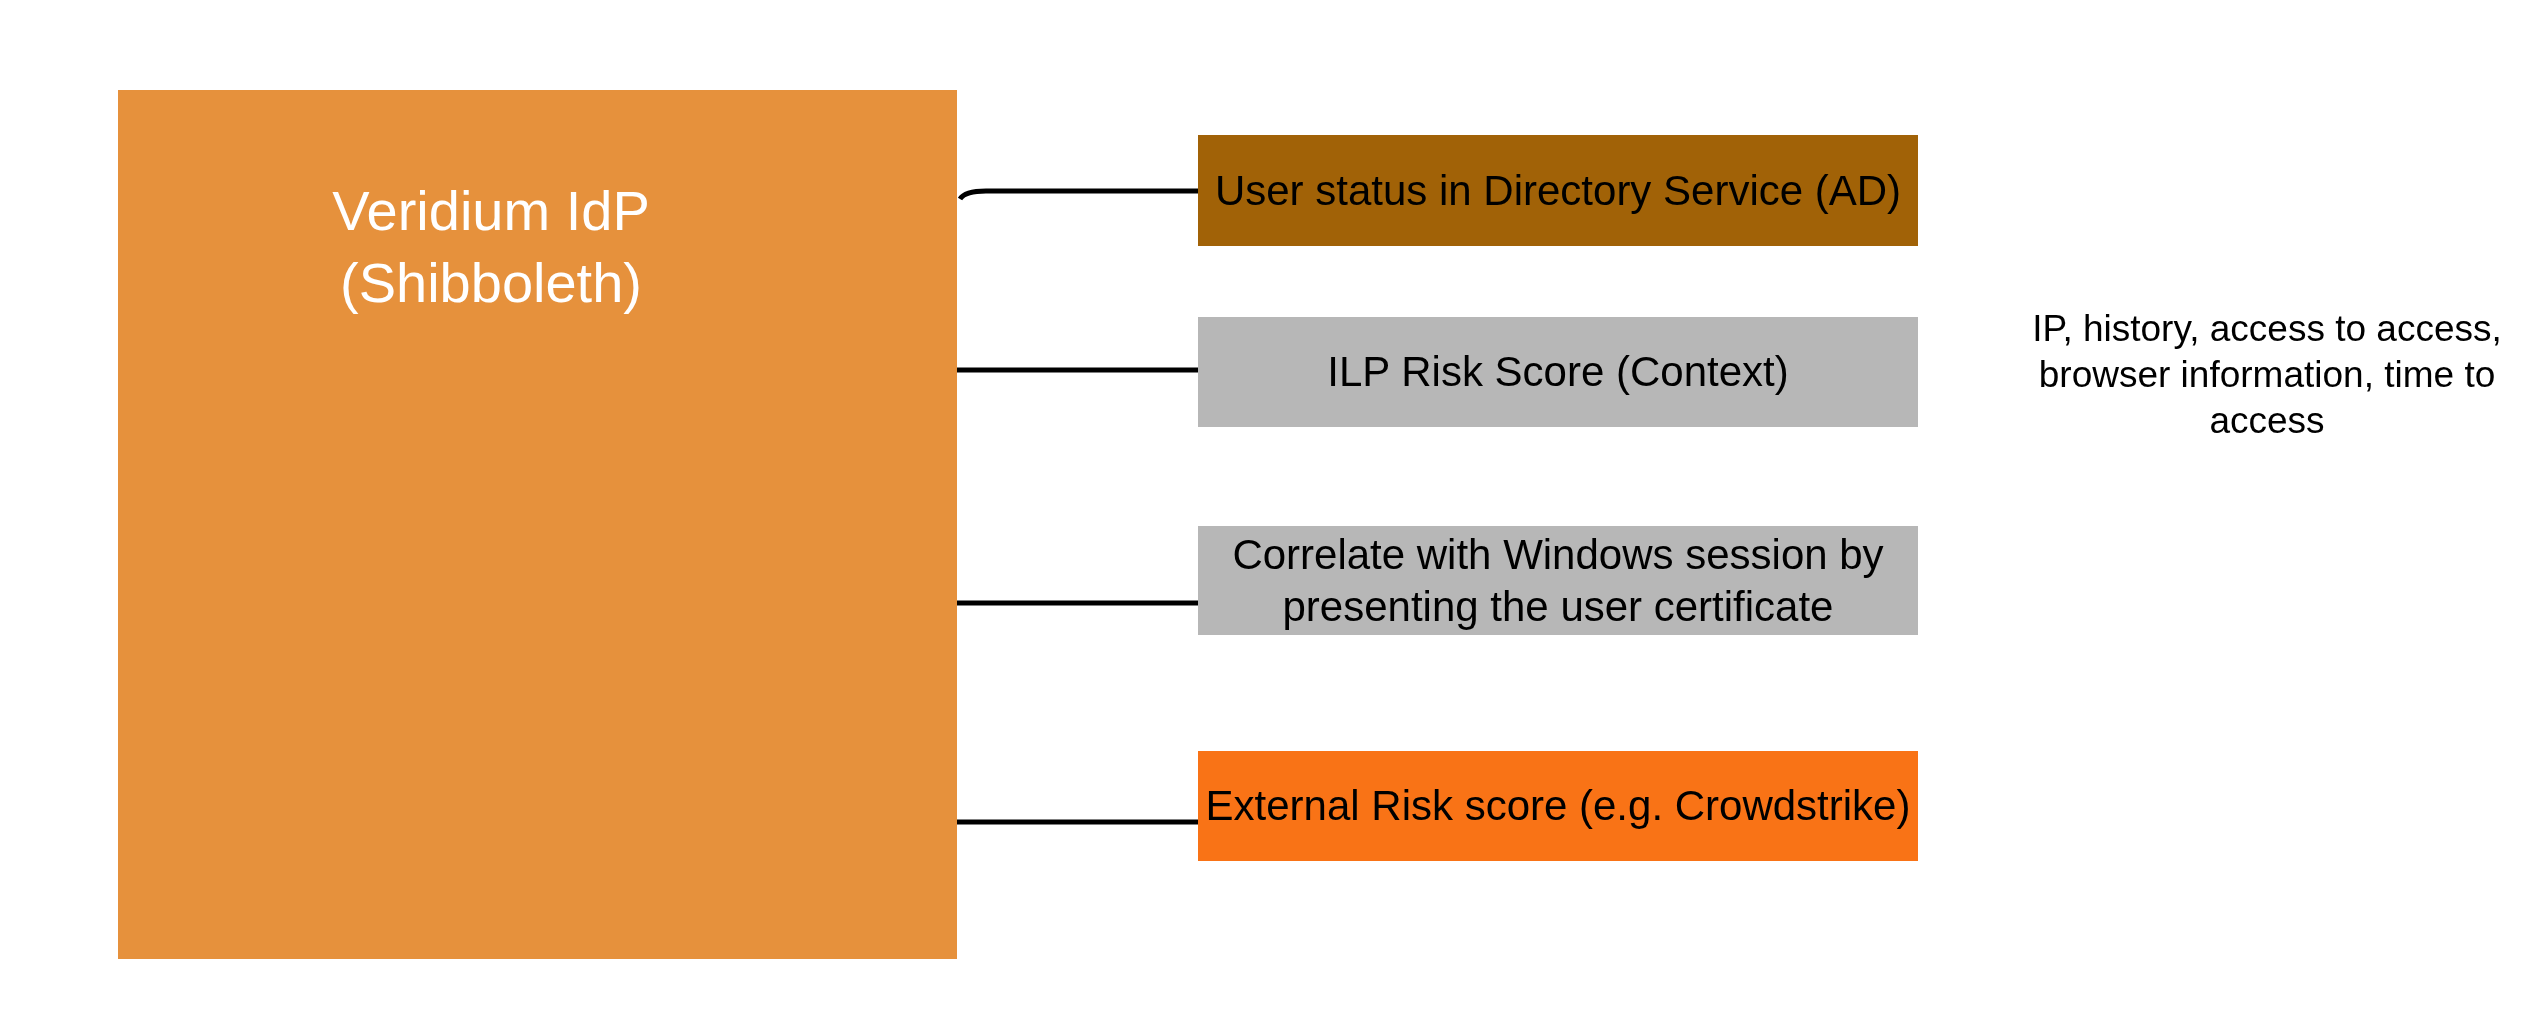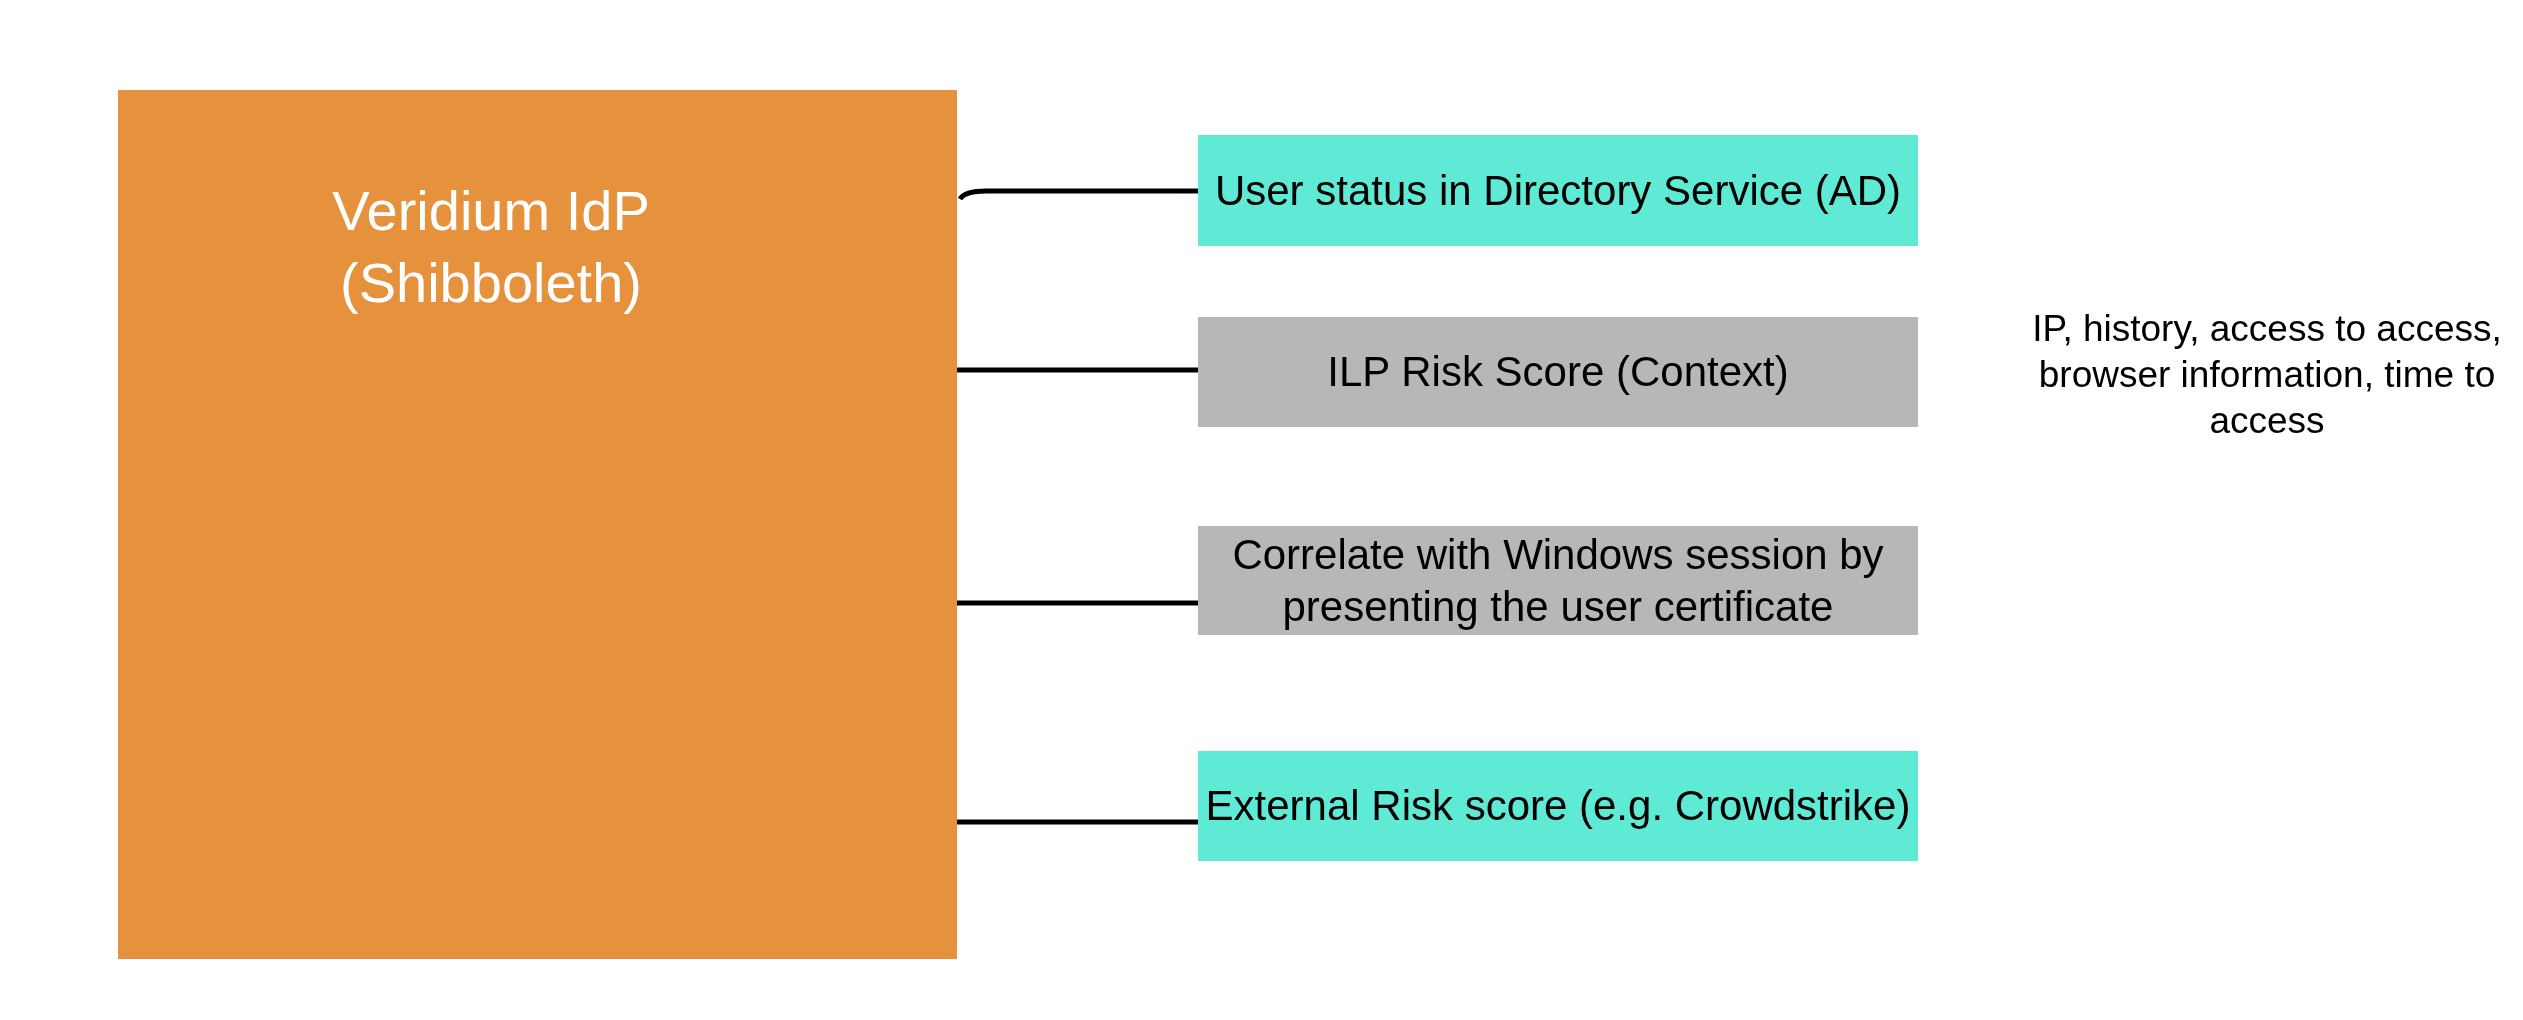--- a/index.html
+++ b/index.html
@@ -80,31 +80,31 @@
     <div class="idp-label" style="color: rgb(255, 255, 255);">Veridium IdP (Shibboleth)</div>
   </div>
 
   <svg class="connectors" viewBox="0 0 2523 1020" xmlns="http://www.w3.org/2000/svg" aria-hidden="true">
     <path d="M 932 199 Q 937 191 958 191 L 1170 191" fill="none" stroke="#000000" stroke-width="5"></path>
     <path d="M 929 370 L 1170 370" fill="none" stroke="#000000" stroke-width="5"></path>
     <path d="M 929 603 L 1170 603" fill="none" stroke="#000000" stroke-width="5"></path>
     <path d="M 929 822 L 1170 822" fill="none" stroke="#000000" stroke-width="5"></path>
   </svg>
 
-  <div class="factor-box fb1" style="background-color: #5eead4;">
+  <div class="factor-box fb1" style="background-color: #a16207;">
     <span style="color: rgb(0, 0, 0);">User status in Directory Service (AD)</span>
   </div>
 
   <div class="factor-box fb3" style="background-color: rgb(183, 183, 183);">
     <span style="color: rgb(0, 0, 0);">Correlate with Windows session by presenting the user certificate</span>
   </div>
 
   <div class="factor-box fb2" style="background-color: rgb(183, 183, 183);">
     <span style="color: rgb(0, 0, 0);">ILP Risk Score (Context)</span>
   </div>
 
-  <div class="factor-box fb4" style="background-color: #5eead4;">
+  <div class="factor-box fb4" style="background-color: #f97316;">
     <span style="color: rgb(0, 0, 0);">External Risk score (e.g. Crowdstrike)</span>
   </div>
 
   <div class="annotation" style="color: rgb(0, 0, 0);">IP, history, access to access, browser information, time to access</div>
 
 </div>
 
 </body></html>

